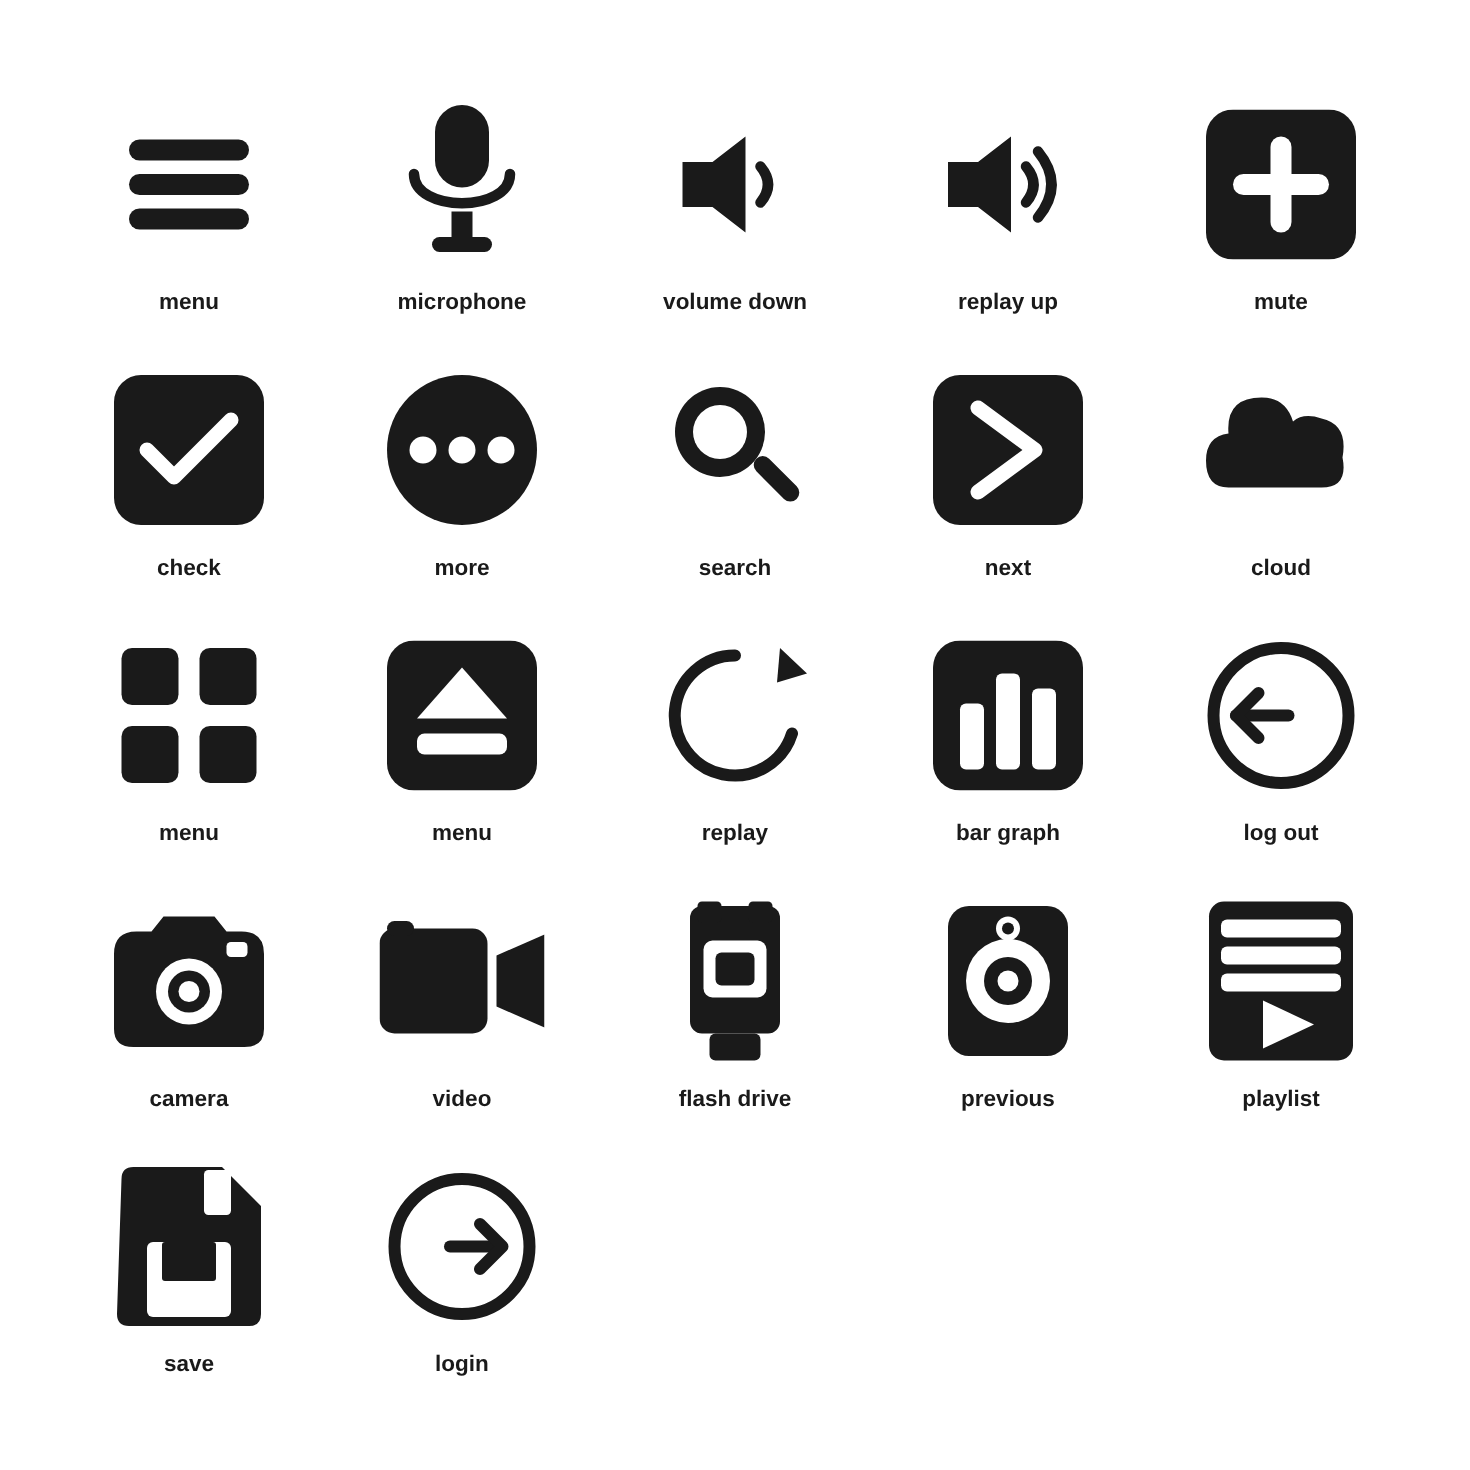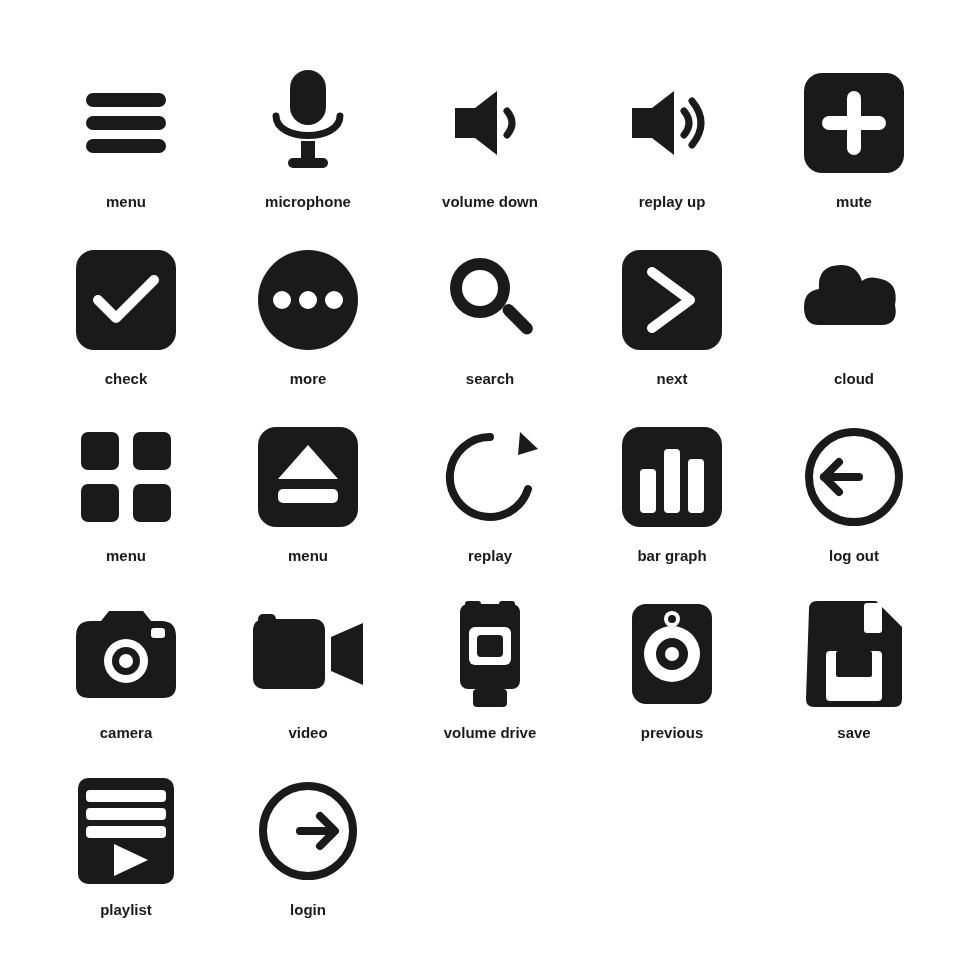--- a/index.html
+++ b/index.html
@@ -243,64 +243,64 @@
     <div class="icon-wrap">
       <svg width="90" height="110" viewBox="0 0 90 110">
         <rect x="15" y="5" width="60" height="85" rx="8" fill="#1a1a1a"></rect>
         <rect x="28" y="90" width="34" height="18" rx="4" fill="#1a1a1a"></rect>
         <rect x="20" y="2" width="16" height="14" rx="3" fill="#1a1a1a"></rect>
         <rect x="54" y="2" width="16" height="14" rx="3" fill="#1a1a1a"></rect>
         <rect x="24" y="28" width="42" height="38" rx="6" fill="white"></rect>
         <rect x="32" y="36" width="26" height="22" rx="4" fill="#1a1a1a"></rect>
       </svg>
     </div>
-    <span class="icon-label">volume drive</span>
+    <span class="icon-label">flash drive</span>
   </div>
 
   <div class="icon-cell">
     <div class="icon-wrap">
       <svg width="90" height="110" viewBox="0 0 90 110">
         <rect x="5" y="5" width="80" height="100" rx="14" fill="#1a1a1a"></rect>
         <circle cx="45" cy="55" r="28" fill="white"></circle>
         <circle cx="45" cy="55" r="16" fill="#1a1a1a"></circle>
         <circle cx="45" cy="55" r="7" fill="white"></circle>
         <circle cx="45" cy="20" r="8" fill="white"></circle>
         <circle cx="45" cy="20" r="4" fill="#1a1a1a"></circle>
       </svg>
     </div>
     <span class="icon-label">previous</span>
   </div>
 
   <div class="icon-cell">
     <div class="icon-wrap">
       <svg width="100" height="110" viewBox="0 0 100 110">
-        <path d="M5 10 Q5 2 13 2 L72 2 L98 28 L98 100 Q98 108 90 108 L10 108 Q2 108 2 100 Z" fill="#1a1a1a"></path>
-        <rect x="22" y="52" width="56" height="50" rx="4" fill="white"></rect>
-        <rect x="32" y="52" width="36" height="26" rx="2" fill="#1a1a1a"></rect>
-        <rect x="60" y="4" width="18" height="30" rx="3" fill="white"></rect>
-      </svg>
-    </div>
-    <span class="icon-label">save</span>
-  </div>
-
-  <div class="icon-cell">
-    <div class="icon-wrap">
-      <svg width="100" height="110" viewBox="0 0 100 110">
         <rect x="2" y="2" width="96" height="106" rx="10" fill="#1a1a1a"></rect>
         <rect x="10" y="14" width="80" height="12" rx="4" fill="white"></rect>
         <rect x="10" y="32" width="80" height="12" rx="4" fill="white"></rect>
         <rect x="10" y="50" width="80" height="12" rx="4" fill="white"></rect>
         <polygon points="38,68 38,100 72,84" fill="white"></polygon>
       </svg>
     </div>
     <span class="icon-label">playlist</span>
   </div>
 
   <div class="icon-cell">
     <div class="icon-wrap">
+      <svg width="100" height="110" viewBox="0 0 100 110">
+        <path d="M5 10 Q5 2 13 2 L72 2 L98 28 L98 100 Q98 108 90 108 L10 108 Q2 108 2 100 Z" fill="#1a1a1a"></path>
+        <rect x="22" y="52" width="56" height="50" rx="4" fill="white"></rect>
+        <rect x="32" y="52" width="36" height="26" rx="2" fill="#1a1a1a"></rect>
+        <rect x="60" y="4" width="18" height="30" rx="3" fill="white"></rect>
+      </svg>
+    </div>
+    <span class="icon-label">save</span>
+  </div>
+
+  <div class="icon-cell">
+    <div class="icon-wrap">
       <svg width="100" height="100" viewBox="0 0 100 100">
         <circle cx="50" cy="50" r="45" stroke="#1a1a1a" stroke-width="8" fill="none"></circle>
         <path d="M42 50 L76 50" stroke="#1a1a1a" stroke-width="8" stroke-linecap="round"></path>
         <polyline points="62,35 77,50 62,65" stroke="#1a1a1a" stroke-width="8" fill="none" stroke-linecap="round" stroke-linejoin="round"></polyline>
       </svg>
     </div>
     <span class="icon-label">login</span>
   </div>
 
 </div>

